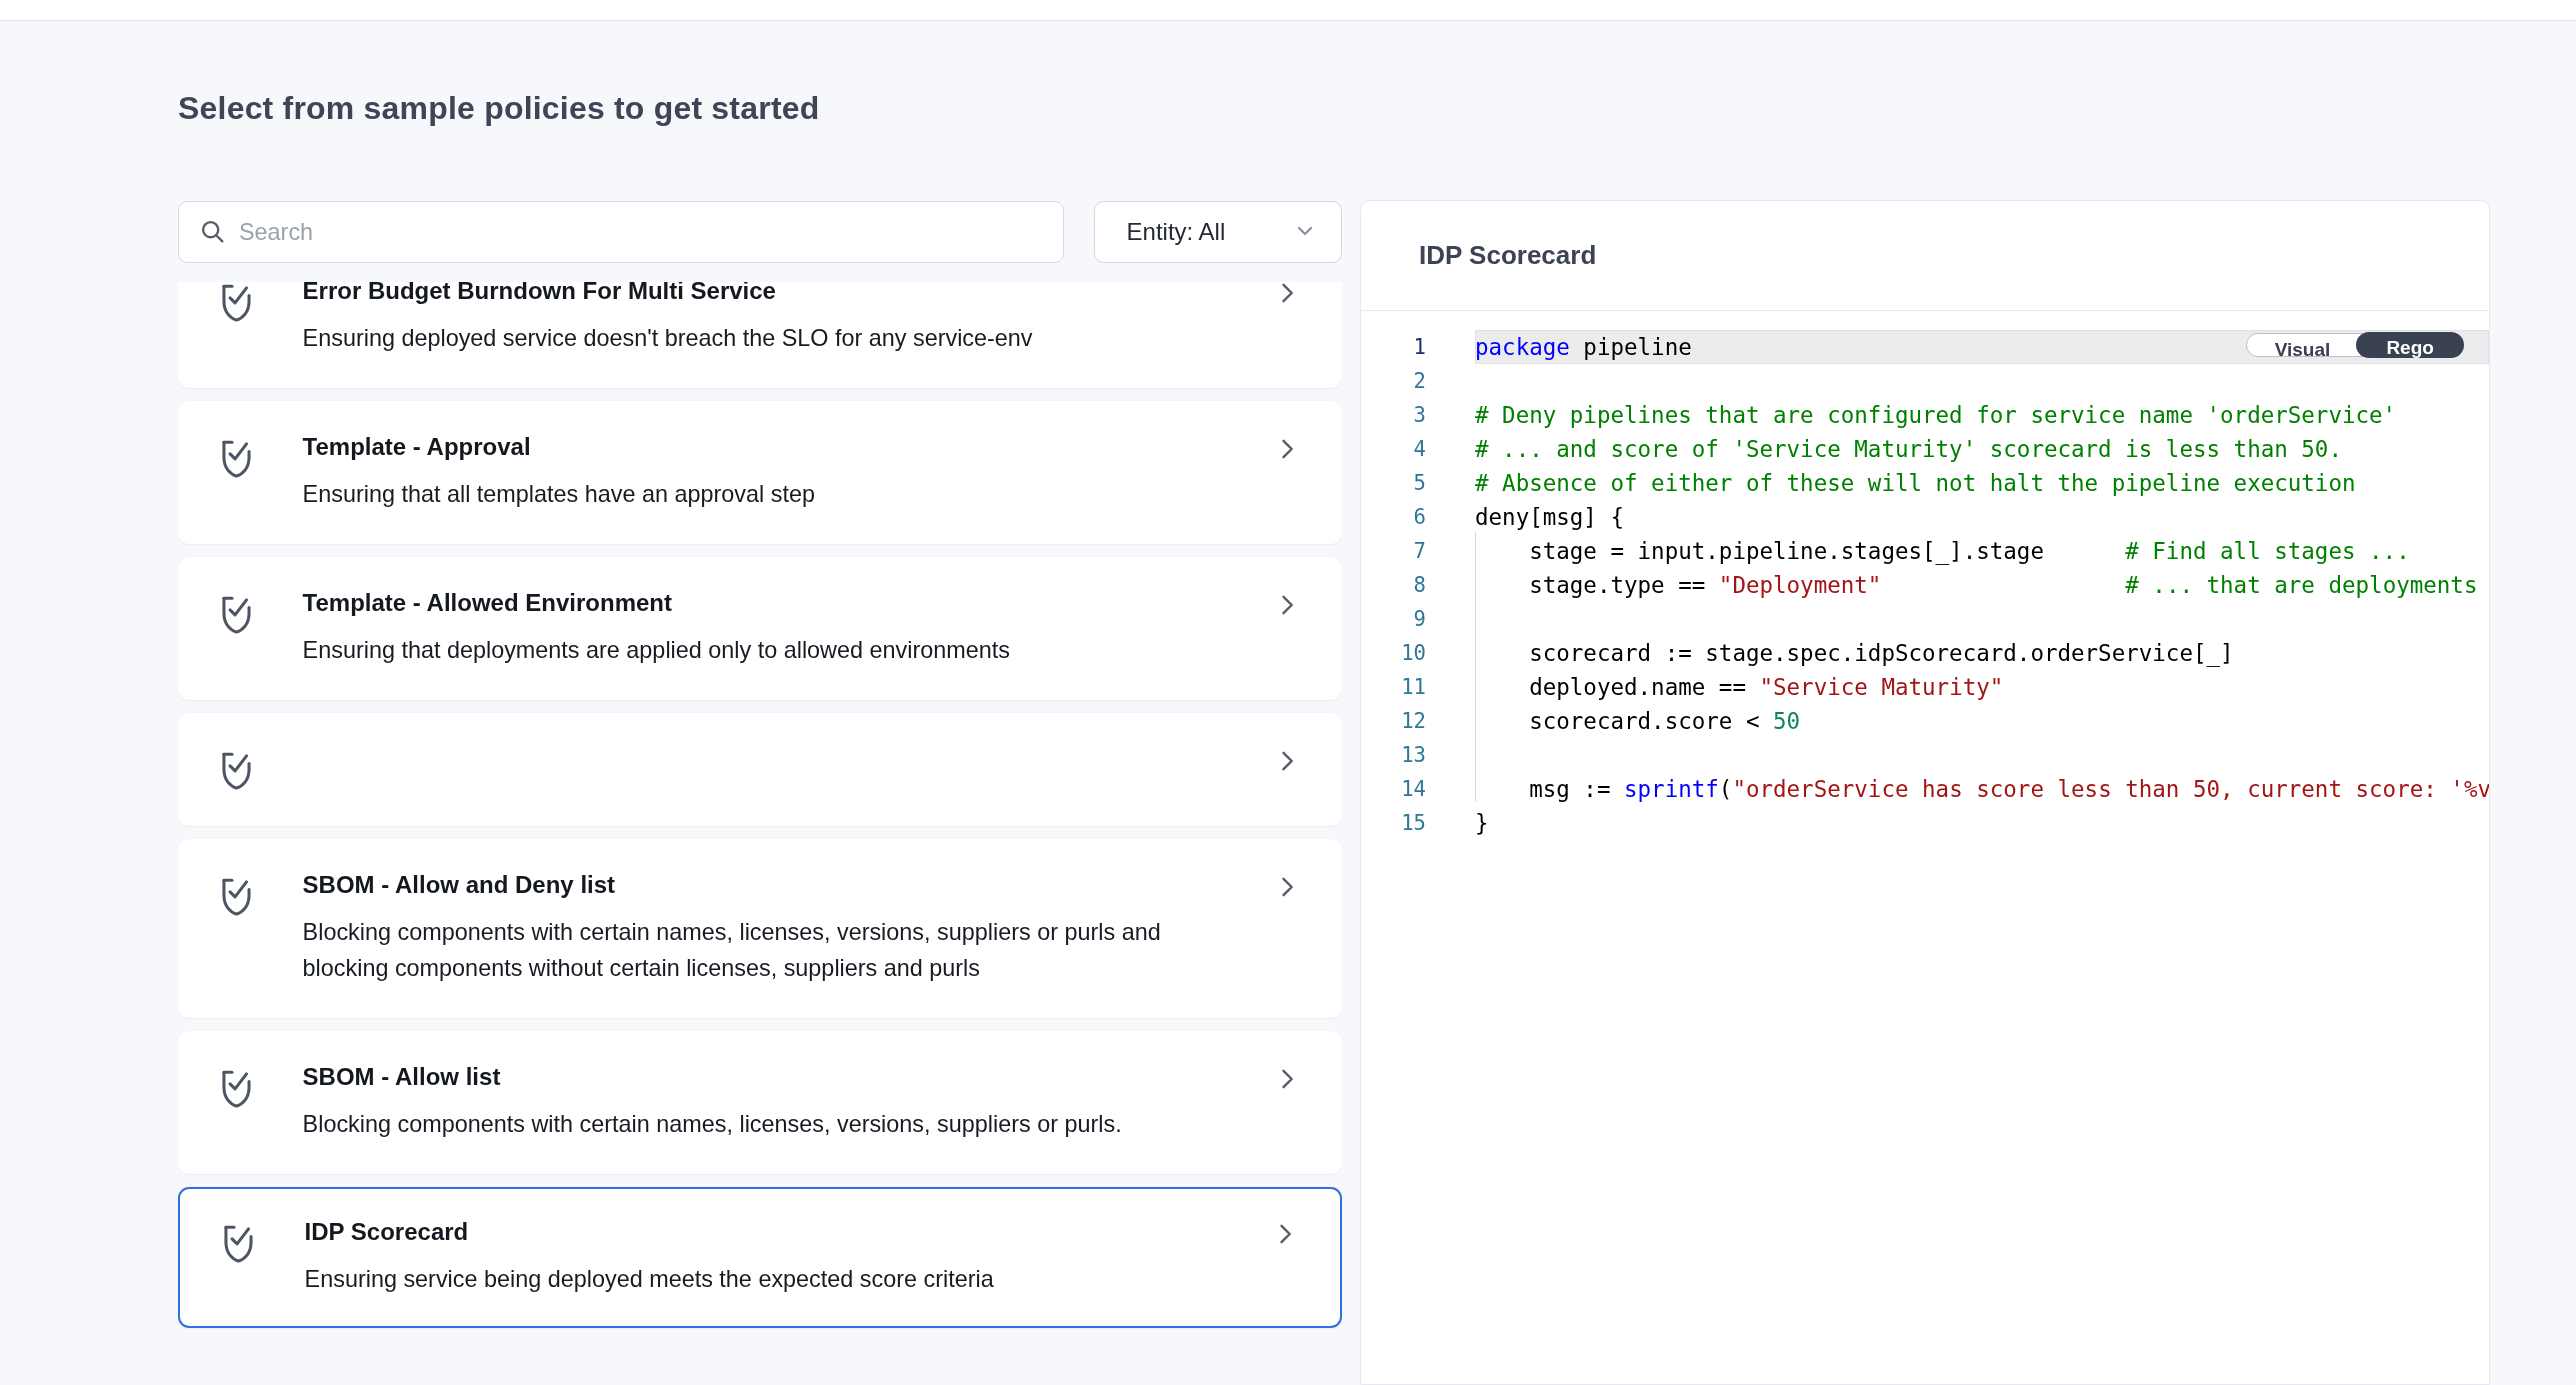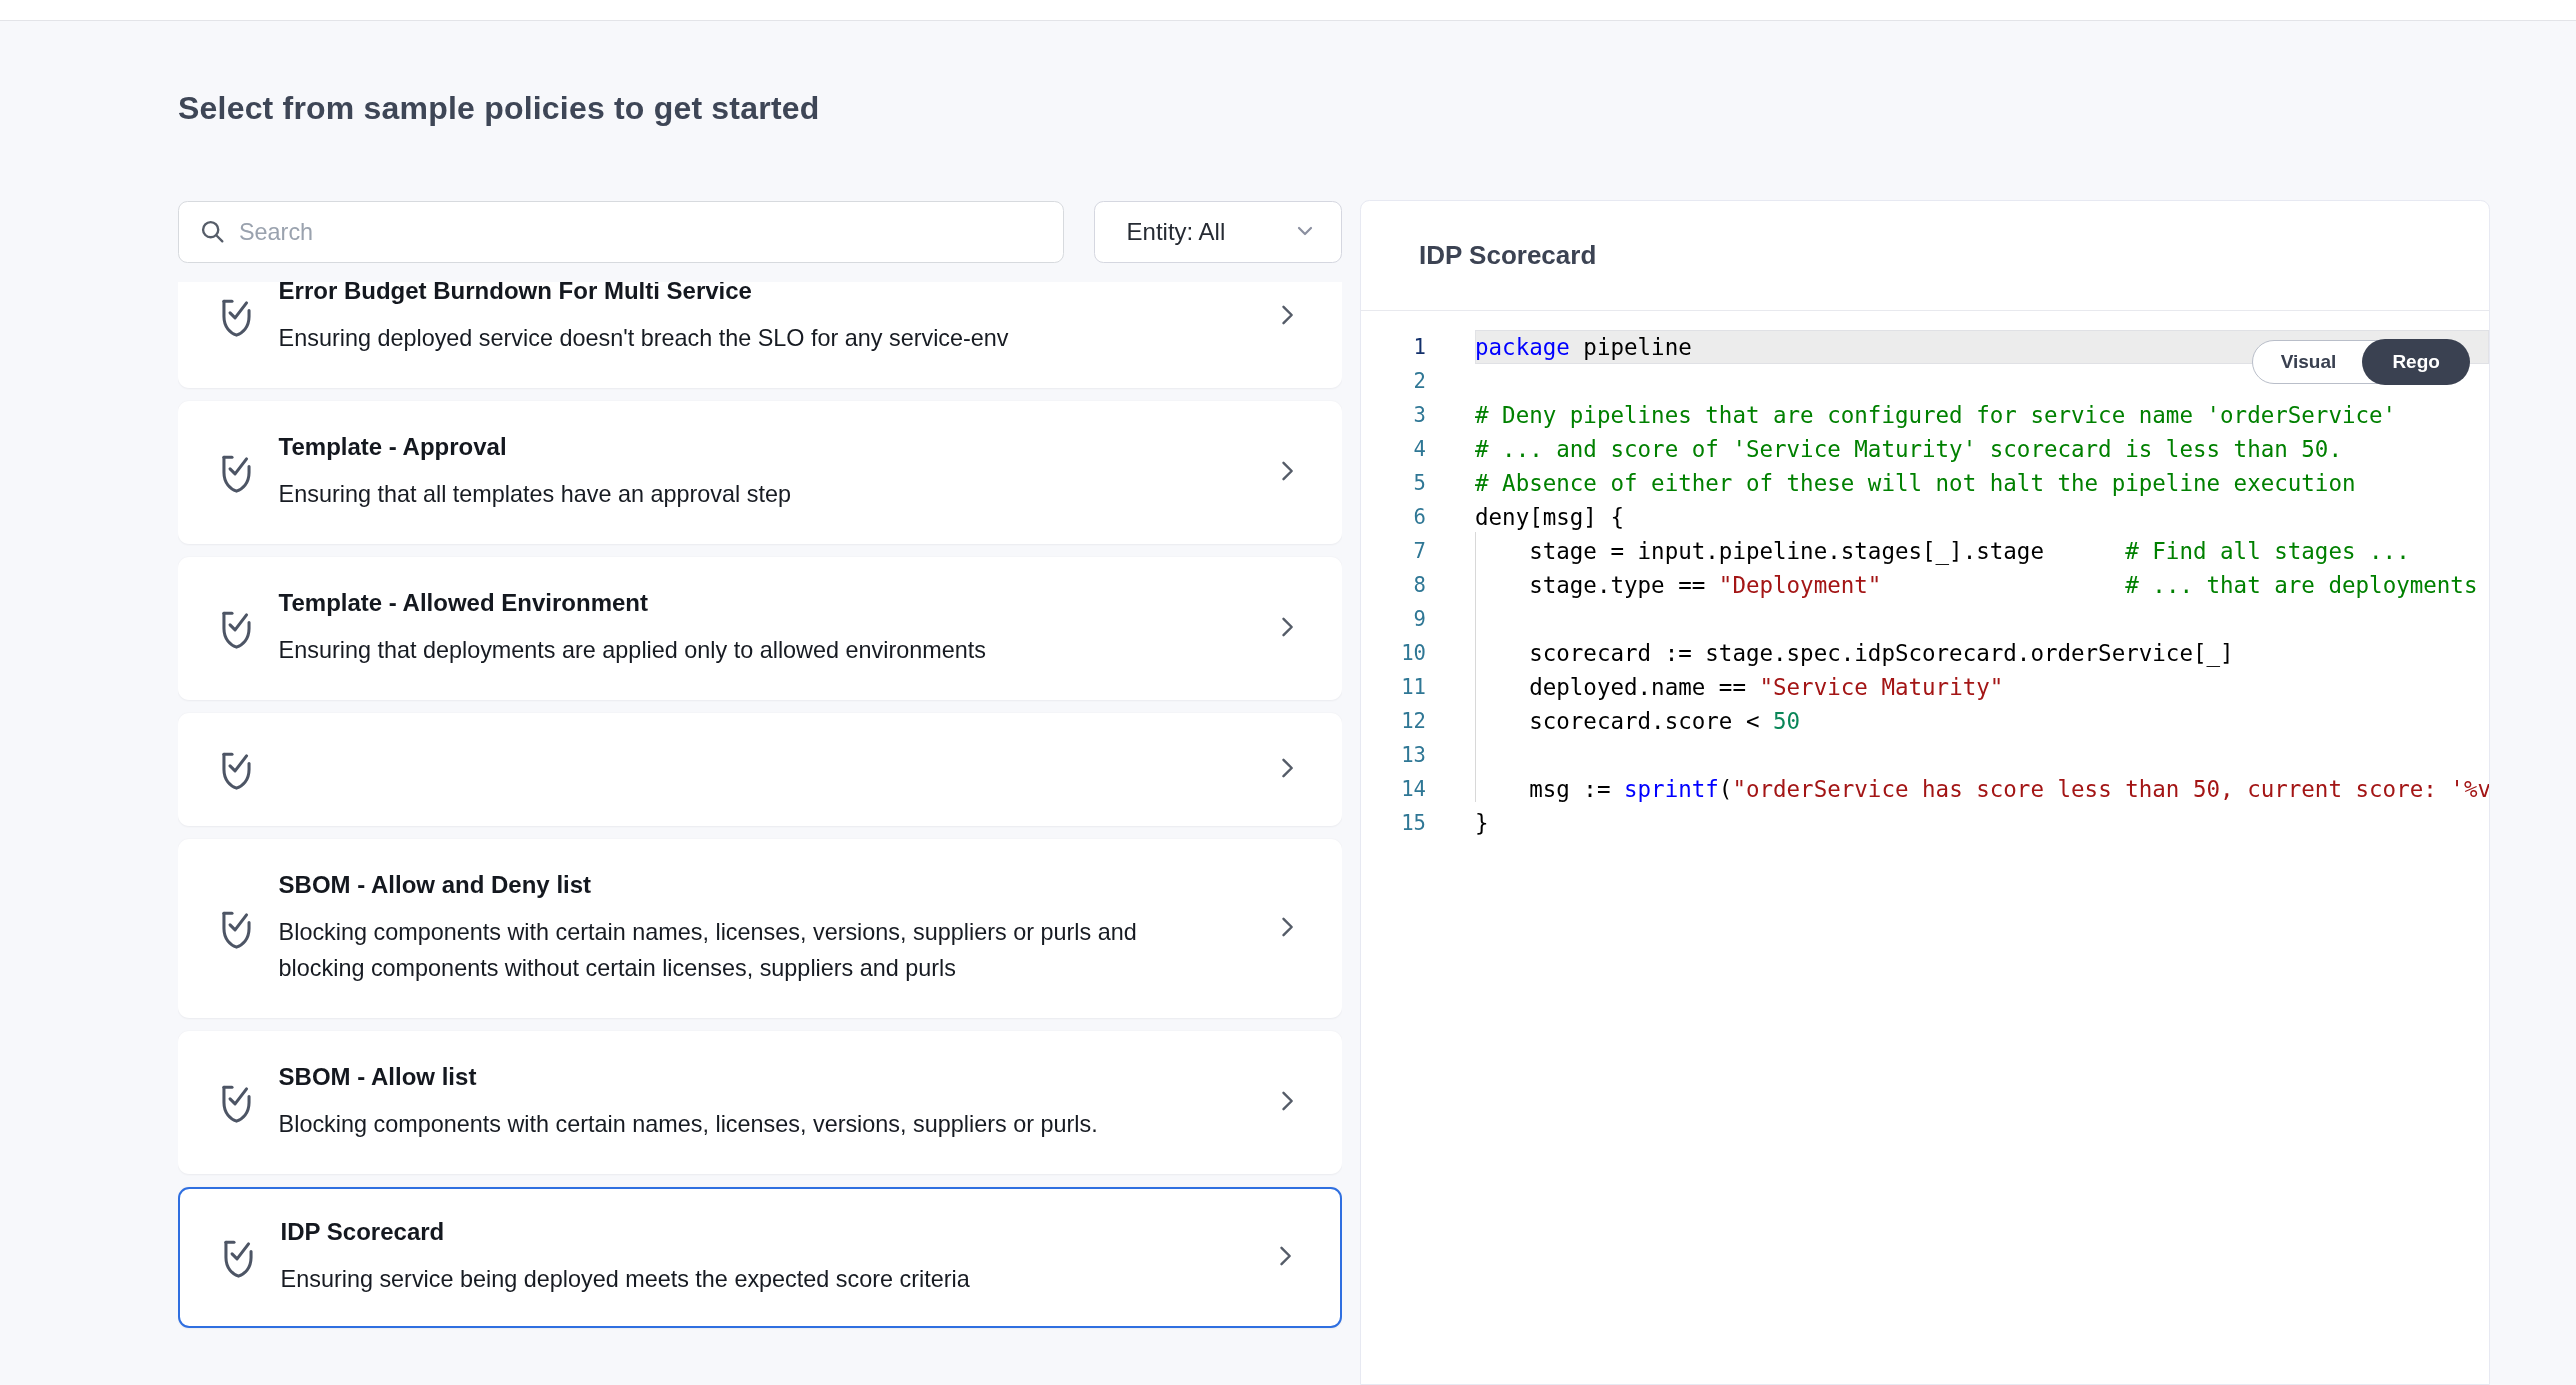--- a/index.html
+++ b/index.html
@@ -40,23 +40,24 @@
   }
   .entity-label { font-size:24px; font-weight:500; color:#262b33; }
   
   .list-viewport {
     position:absolute; left:178px; top:282px; width:1164px; height:1104px;
     overflow:hidden;
   }
   .policy-card {
     background:#ffffff; border-radius:11.2px; margin-bottom:13px;
     padding:32px 41px 32px 37px;
-    display:flex; align-items:center;
+    display:flex; 
     box-shadow:0 0.9px 1.9px rgba(27,36,50,.06);
     cursor:pointer;
+    gap:24px;
   }
   .policy-card:first-child { margin-top:-37px; }
   .policy-card.selected { border:2.8px solid #2f6fe0; padding-top:29px; padding-bottom:29px; }
   .policy-icon { flex:0 0 43px; height:49px; }
   .policy-text { margin-left:20.6px; max-width:945px; }
   .policy-title { font-size:24px; line-height:28px; font-weight:700; color:#14181f; }
   .policy-desc { font-size:23.4px; line-height:36px; color:#171b22; margin-top:15px; }
   .policy-chevron { margin-left:auto; flex:0 0 28px; }
   
   .detail-panel {
@@ -87,25 +88,24 @@
   .tok-kw  { color:#0000ff; }
   .tok-str { color:#a31515; }
   .tok-com { color:#008000; }
   .tok-num { color:#098658; }
   .indent-guide {
     position:absolute; left:114px; top:221px; width:0.9px; height:270px;
     background:#d8d8d8;
   }
   
   .view-toggle {
-    position:absolute; top:132px; right:20px; height:44px;
+    position:absolute; top:132px; right:26px; height:24px;
     display:flex; align-items:stretch;
     background:#ffffff; border:1.9px solid #b9bec9; border-radius:935px;
     z-index:5;
-    margin-top:7px;
   }
   .toggle-btn {
     border:none; background:transparent; border-radius:935px;
     padding:0 28px; font-size:19px; font-weight:700; color:#394050;
     font-family:"Liberation Sans", sans-serif; cursor:pointer; line-height:32px;
   }
   .toggle-btn.selected { background:#3a4151; color:#ffffff; margin:-1.9px; padding:0 30px; }
 </style>
 </head>
 <body>

